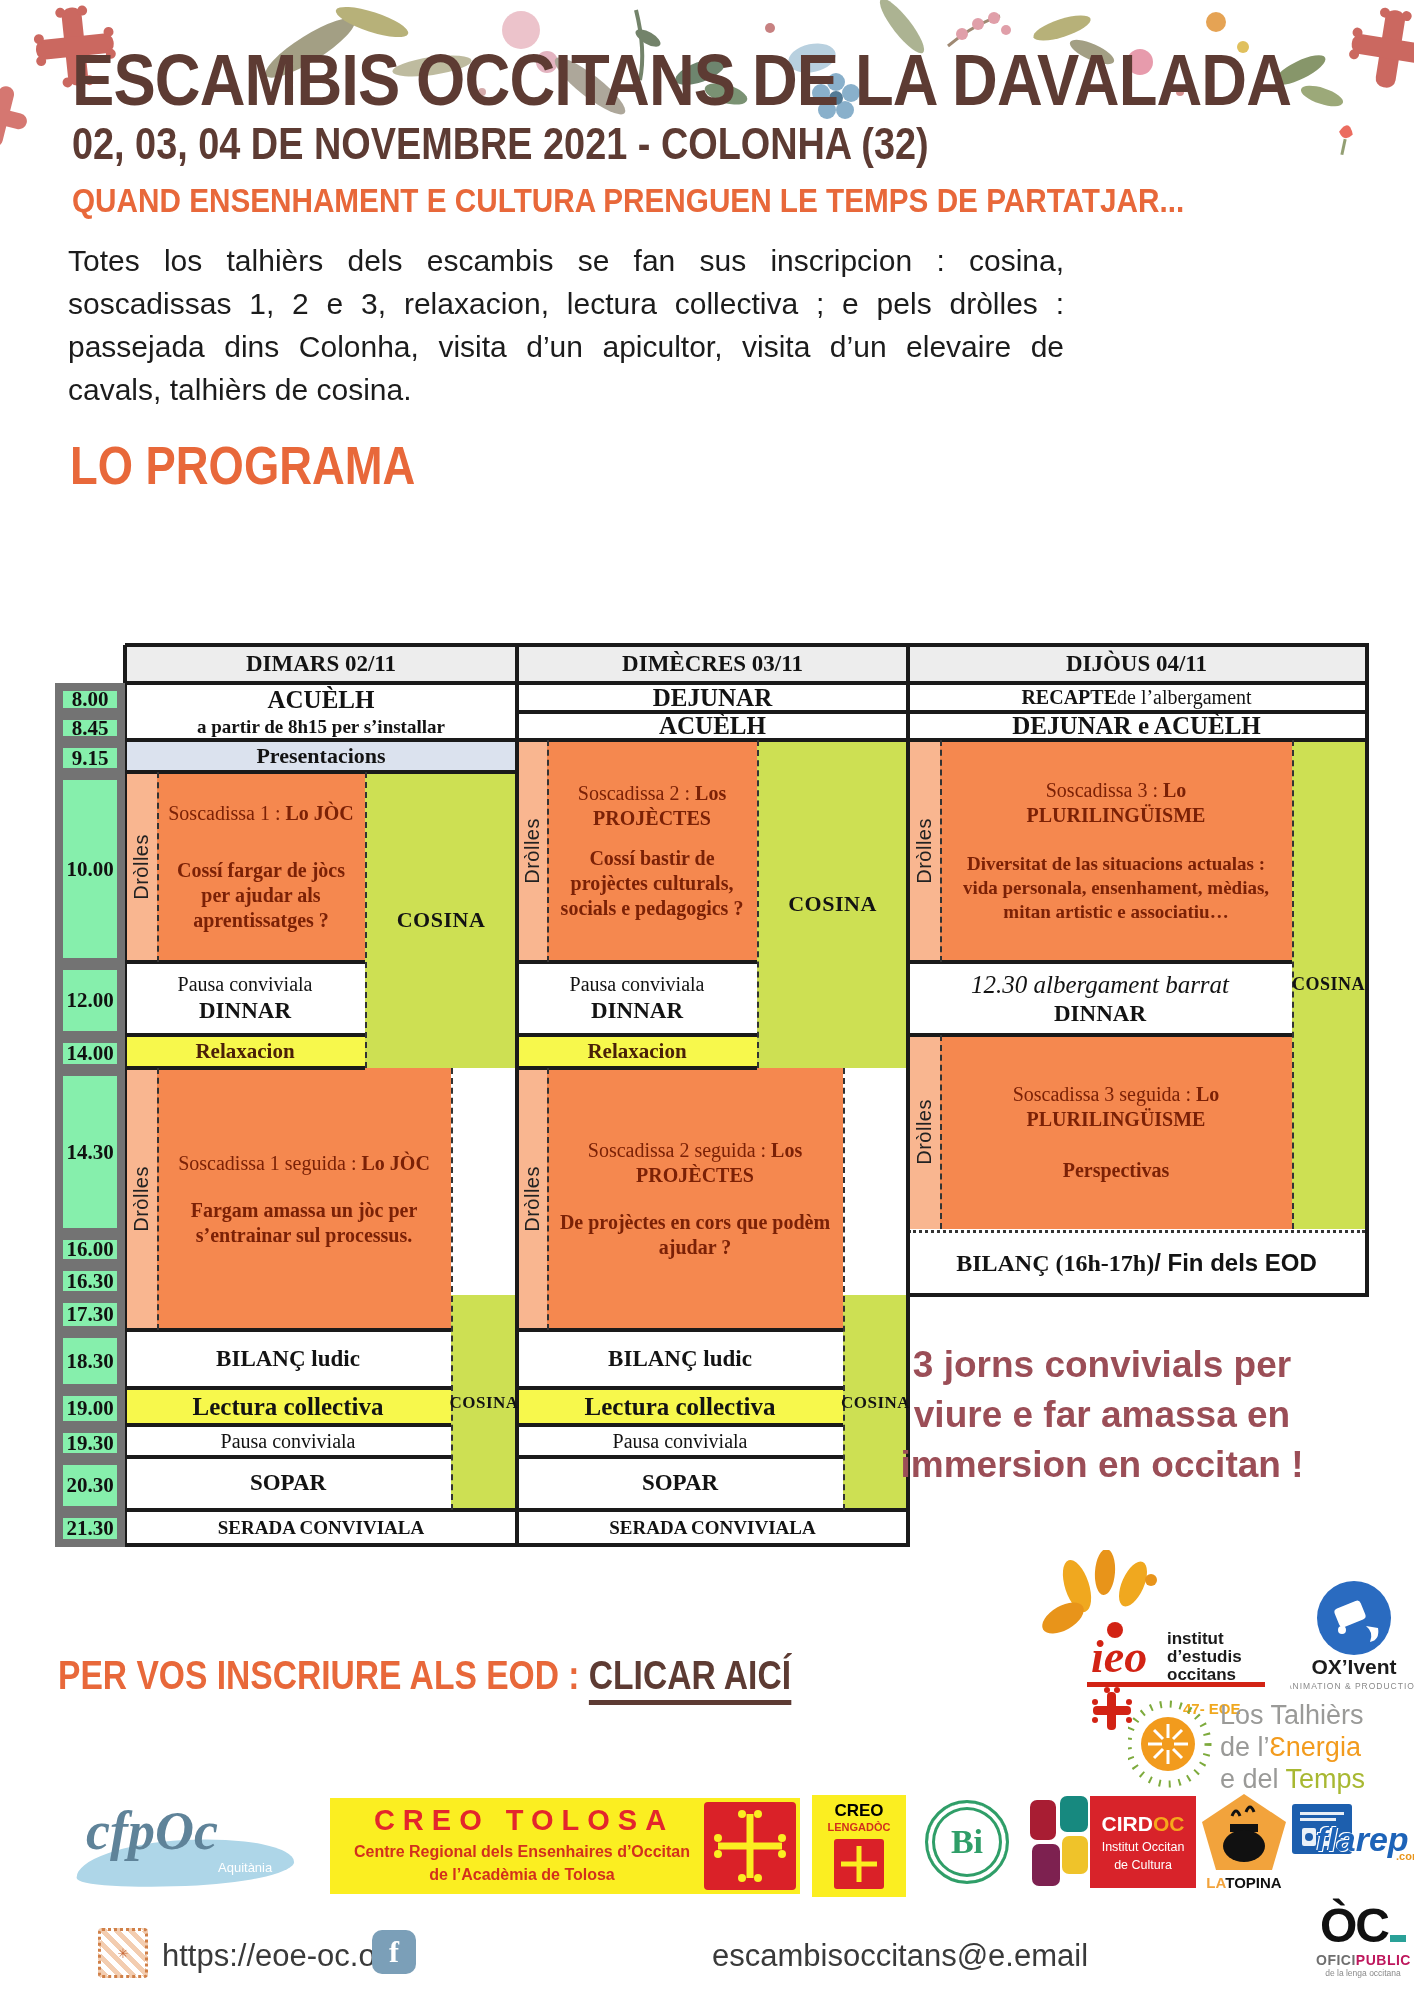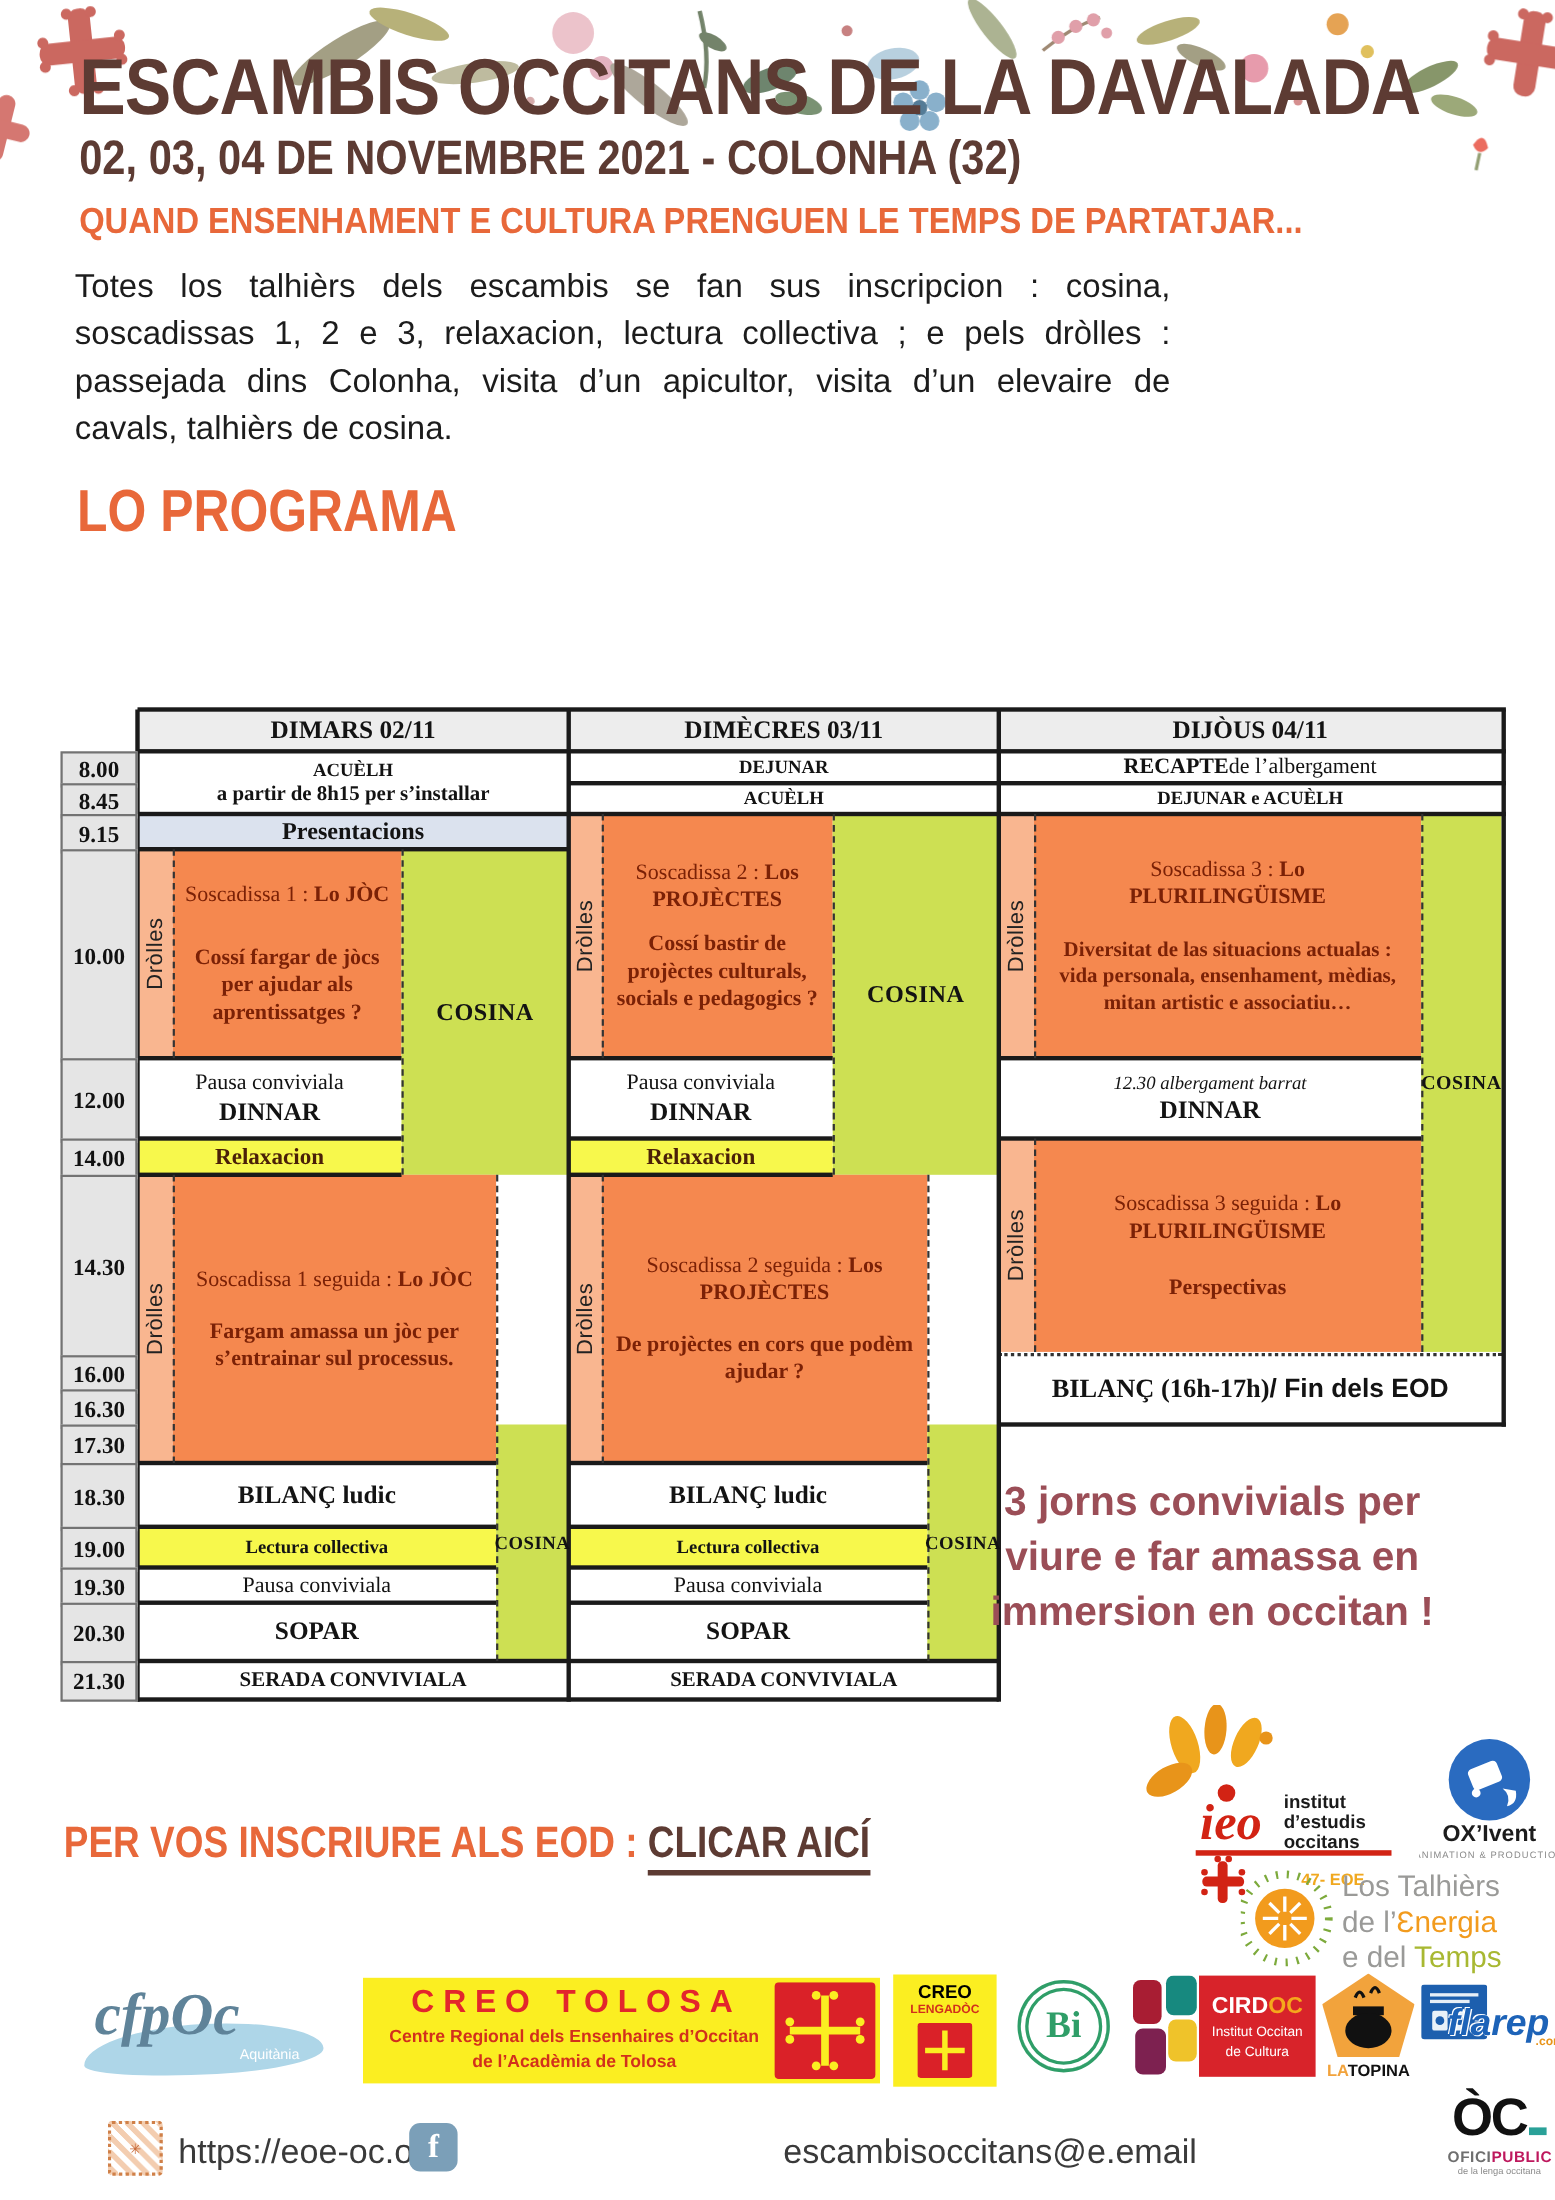--- a/index.html
+++ b/index.html
@@ -13,25 +13,25 @@
   .tagline{position:absolute;left:72px;top:184px;font-size:33px;font-weight:800;color:#e8683a;transform:scaleX(.9);transform-origin:left top;white-space:nowrap;line-height:1}
   .intro{position:absolute;left:68px;top:240px;width:996px;font-size:30px;color:#1c1c1c;text-align:justify;line-height:1.43}
   .proghead{position:absolute;left:70px;top:438px;font-size:54px;font-weight:800;color:#e8683a;transform:scaleX(.84);transform-origin:left top;white-space:nowrap;line-height:1}
   
   #schedule{position:absolute;left:55px;top:645px;width:1316px;height:908px}
   .bg{position:absolute}
   .hl{position:absolute;height:4px;background:#1a1a1a}
   .hl.dot{height:0;background:none;border-top:3px dotted #333}
   .vl{position:absolute;width:4px;background:#1a1a1a}
   .dv{position:absolute;width:0;border-left:2px dashed #333}
-  .tcell{position:absolute;left:0;width:70px;background:#e5e5e5;border:2px solid #737373;display:flex;align-items:center;justify-content:center;font:700 21px "Liberation Serif",serif;color:#111}
+  .tcell{position:absolute;left:0;width:70px;background:#86efac;border:8px solid #737373;display:flex;align-items:center;justify-content:center;font:700 21px "Liberation Serif",serif;color:#111}
   .cell{position:absolute;display:flex;flex-direction:column;align-items:center;justify-content:center;text-align:center;font-family:"Liberation Serif",serif;color:#131313;line-height:1.25}
   .hd{font-weight:700;font-size:23px}
   .b{font-weight:700}
-  .fs19{font-size:19px}.fs20{font-size:20px}.fs21{font-size:17px}.fs23{font-size:23px}
+  .fs19{font-size:19px}.fs20{font-size:20px}.fs21{font-size:25px}.fs23{font-size:23px}
   .sosc{color:#7b2106;font-size:20px}
   .sosc .ttl{font-weight:400}
   .sosc .ttl b{font-weight:700}
   .sosc .desc{font-weight:700}
   .vtext{writing-mode:vertical-rl;transform:rotate(180deg);font-size:20px;font-family:"Liberation Sans",sans-serif;color:#222;letter-spacing:.5px}
   .cos{font-weight:700;font-size:22px;letter-spacing:.5px}
   .relaxtx{font-weight:700;font-size:21px;color:#4a2008}
   .it{font-style:italic}
   
   .closing{position:absolute;left:872px;top:1340px;width:460px;text-align:center;font-size:37px;font-weight:700;color:#9b4e57;line-height:1.35;font-family:"Liberation Sans",sans-serif}

